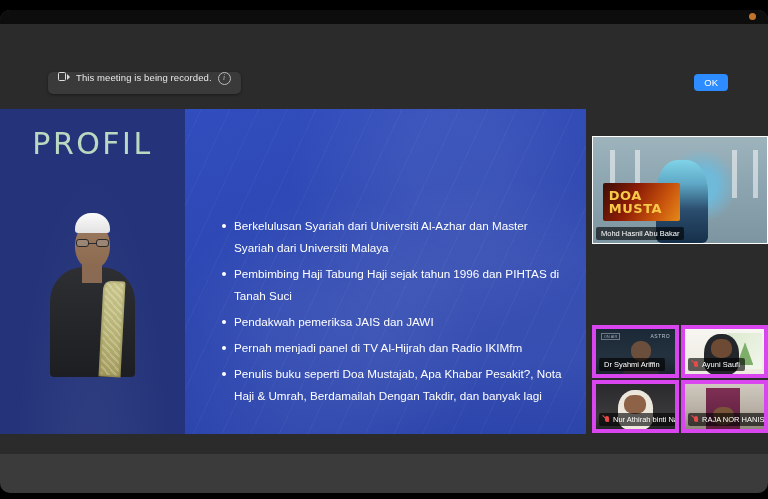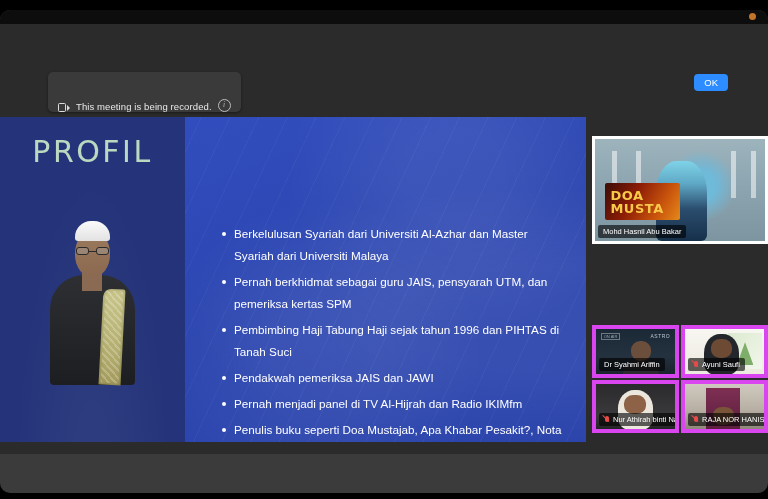--- a/index.html
+++ b/index.html
@@ -10,39 +10,39 @@
   
   .win{position:absolute;left:0;top:10px;width:768px;height:483px;background:#3b3b3b;
        border-radius:10px;overflow:hidden;}
   .topstrip{position:absolute;left:0;top:0;width:768px;height:14px;background:#0d0d0d;}
   .rec-dot{position:absolute;right:12px;top:3px;width:7px;height:7px;border-radius:50%;
            background:#c1752b;}
 
   .stage{position:absolute;left:0;top:14px;width:768px;height:430px;background:#2b2b2b;}
 
   
-  .banner{position:absolute;left:48px;top:48px;height:40px;background:#3a3a3a;
-          border-radius:5px;display:flex;align-items:flex-end;gap:6px;padding:0 10px;
+  .banner{position:absolute;left:48px;top:48px;height:22px;background:#3a3a3a;
+          border-radius:5px;display:flex;align-items:flex-start;gap:6px;padding:0 10px;
           z-index:40;box-shadow:0 1px 3px rgba(0,0,0,.4);}
   .banner-text{color:#e8e8e8;font-size:9.5px;letter-spacing:.1px;white-space:nowrap;}
   .cam-ico{width:12px;height:9px;position:relative;flex:none;}
   .cam-ico i{position:absolute;left:0;top:0;width:8px;height:9px;border:1.2px solid #ddd;
              border-radius:1.5px;box-sizing:border-box;display:block;}
   .cam-ico b{position:absolute;right:0;top:1.5px;width:0;height:0;display:block;
              border-top:3px solid transparent;border-bottom:3px solid transparent;
              border-left:3.5px solid #ddd;}
   .info-ico{width:11px;height:11px;border:1.1px solid #bdbdbd;border-radius:50%;
             color:#bdbdbd;font-size:7.5px;line-height:10px;text-align:center;
             font-family:"Liberation Serif",serif;font-style:italic;flex:none;}
   .okbtn{position:absolute;right:40px;top:50px;background:#2d8cff;color:#fff;border:none;
          border-radius:4px;font-size:9.5px;padding:3px 10px;font-family:inherit;
          cursor:pointer;z-index:40;}
 
   
-  .slide{position:absolute;left:0;top:93px;width:586px;height:325px;overflow:hidden;
+  .slide{position:absolute;left:0;top:85px;width:586px;height:325px;overflow:hidden;
          background:#2f4bb8;}
   .slide-bg{position:absolute;inset:0;
      background:
        radial-gradient(circle at 78% 18%, rgba(255,255,255,.07) 0 9%, rgba(255,255,255,0) 32%),
        radial-gradient(circle at 55% 75%, rgba(255,255,255,.05) 0 14%, rgba(255,255,255,0) 40%),
        radial-gradient(ellipse at 92% 62%, rgba(255,255,255,.055) 0 18%, rgba(255,255,255,0) 46%),
        linear-gradient(160deg,#3350c2 0%,#2c46b0 55%,#2b44ab 100%);}
   .slide-bg::after{content:"";position:absolute;inset:0;
      background:repeating-linear-gradient(115deg, rgba(255,255,255,.035) 0 1px, rgba(255,255,255,0) 1px 26px);}
 
@@ -77,21 +77,21 @@
   .ph-glass i{position:absolute;left:13px;top:3.5px;width:7px;height:1px;background:#2a2a2a;}
 
   .bullets{position:absolute;left:222px;top:106px;width:340px;z-index:5;}
   .bl{display:flex;gap:8px;color:#fff;font-size:11.7px;line-height:22px;margin-bottom:4px;}
   .bl .dot{flex:none;width:4px;height:4px;border-radius:50%;background:#fff;margin-top:9px;}
   .bl .tx{flex:1;}
 
   
   .rail{position:absolute;left:592px;top:112px;width:176px;}
   .tile{position:relative;overflow:hidden;background:#1b1b1b;}
-  .big{height:108px;border:3px solid #ffffff;box-sizing:border-box;}
+  .big{height:108px;border:1px solid #ffffff;box-sizing:border-box;}
   .nametag{position:absolute;left:3px;bottom:3px;max-width:94%;background:rgba(0,0,0,.62);
            color:#fff;font-size:7.5px;line-height:11px;padding:1px 5px;border-radius:2px;
            display:flex;align-items:center;gap:3px;white-space:nowrap;overflow:hidden;
            text-overflow:ellipsis;}
   .mute{flex:none;width:6px;height:8px;position:relative;}
   .mute b{position:absolute;left:1px;top:0;width:4px;height:6px;border-radius:2px;background:#e84a4a;display:block;}
   .mute i{position:absolute;left:-1px;top:-1px;width:9px;height:1.2px;background:#e84a4a;
           transform:rotate(45deg);transform-origin:left top;display:block;}
 
   .grid{position:absolute;left:592px;top:301px;width:176px;display:grid;
@@ -189,24 +189,20 @@
             </div>
         </div>
 
         <div class="bullets">
           <div class="bl">
               <span class="dot"></span>
               <span class="tx">Berkelulusan Syariah dari Universiti Al-Azhar dan Master Syariah dari Universiti Malaya</span>
             </div>
           <div class="bl">
               <span class="dot"></span>
-              <span class="tx">Pernah berkhidmat sebagai guru JAIS, pensyarah UTM, dan pemeriksa kertas SPM</span>
-            </div>
-          <div class="bl">
-              <span class="dot"></span>
               <span class="tx">Pembimbing Haji Tabung Haji sejak tahun 1996 dan PIHTAS di Tanah Suci</span>
             </div>
           <div class="bl">
               <span class="dot"></span>
               <span class="tx">Pendakwah pemeriksa JAIS dan JAWI</span>
             </div>
           <div class="bl">
               <span class="dot"></span>
               <span class="tx">Pernah menjadi panel di TV Al-Hijrah dan Radio IKIMfm</span>
             </div>

